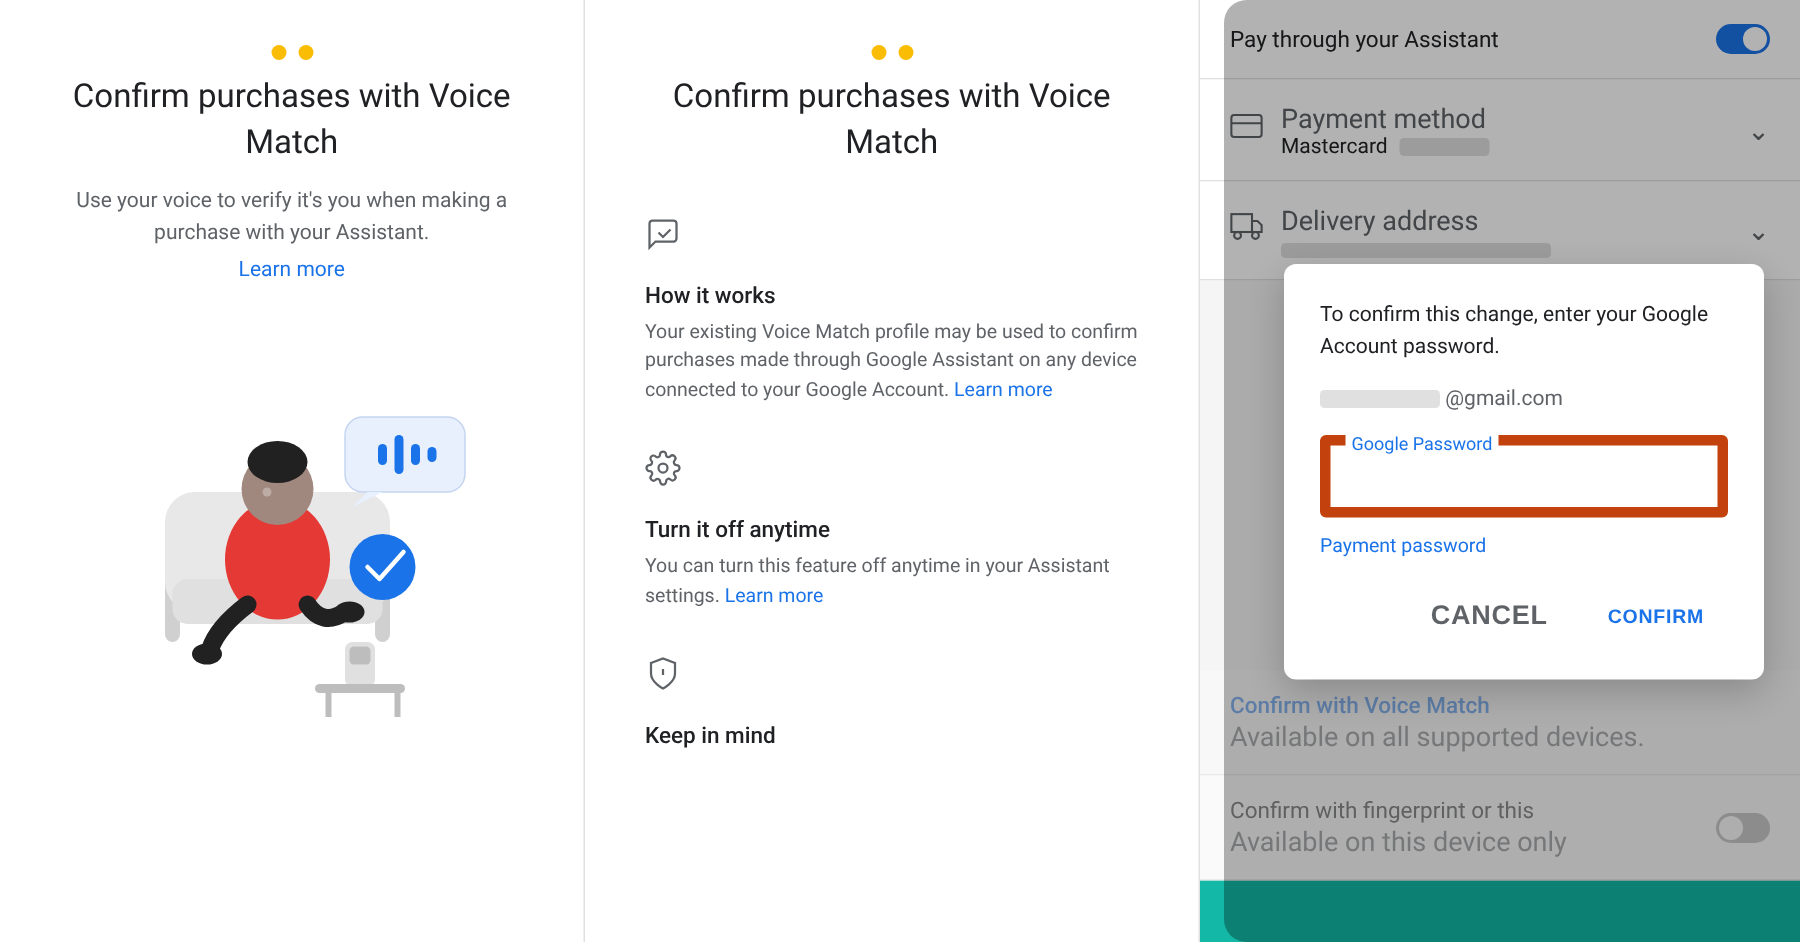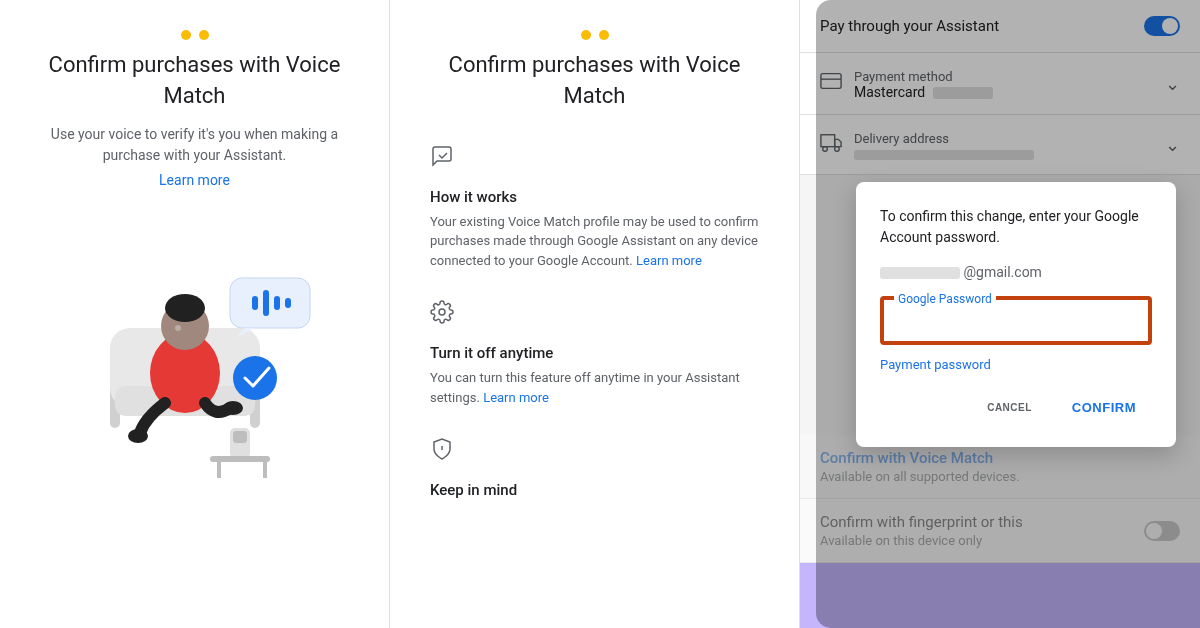--- a/index.html
+++ b/index.html
@@ -97,21 +97,21 @@
     }
     .feature-content .feature-link {
       color: #1a73e8;
       text-decoration: none;
       font-size: 13px;
     }
 
     
     .right-panel {
       width: 400px;
-      background: #c4b5fd;
+      background: #14b8a6;
       position: relative;
       overflow: hidden;
     }
     .settings-item {
       background: #fff;
       padding: 14px 20px;
       border-bottom: 1px solid #e0e0e0;
       display: flex;
       align-items: center;
       justify-content: space-between;
@@ -121,21 +121,21 @@
       align-items: center;
       justify-content: space-between;
       padding: 16px 20px;
     }
     .settings-item-label {
       font-size: 15px;
       color: #202124;
       font-weight: 400;
     }
     .settings-item-sub {
-      font-size: 13px;
+      font-size: 18px;
       color: #5f6368;
       margin-top: 2px;
     }
     .settings-item-icon {
       color: #5f6368;
       font-size: 18px;
       margin-right: 12px;
     }
     .settings-item-left {
       display: flex;
@@ -249,21 +249,21 @@
       width: 80px;
       vertical-align: middle;
     }
     .email-row {
       font-size: 14px;
       color: #5f6368;
       margin-bottom: 16px;
     }
     .password-field-wrapper {
       position: relative;
-      border: 4px solid #c2410c;
+      border: 7px solid #c2410c;
       border-radius: 4px;
       padding: 14px 12px 8px;
       margin-bottom: 12px;
     }
     .password-label {
       position: absolute;
       top: -8px;
       left: 10px;
       background: #fff;
       padding: 0 4px;
@@ -285,21 +285,21 @@
       display: block;
       margin-bottom: 20px;
       cursor: pointer;
     }
     .modal-actions {
       display: flex;
       justify-content: flex-end;
       gap: 8px;
     }
     .btn-cancel {
-      font-size: 10px;
+      font-size: 18px;
       font-weight: 600;
       color: #5f6368;
       background: none;
       border: none;
       padding: 8px 16px;
       cursor: pointer;
       letter-spacing: 0.5px;
       text-transform: uppercase;
     }
     .btn-confirm {

